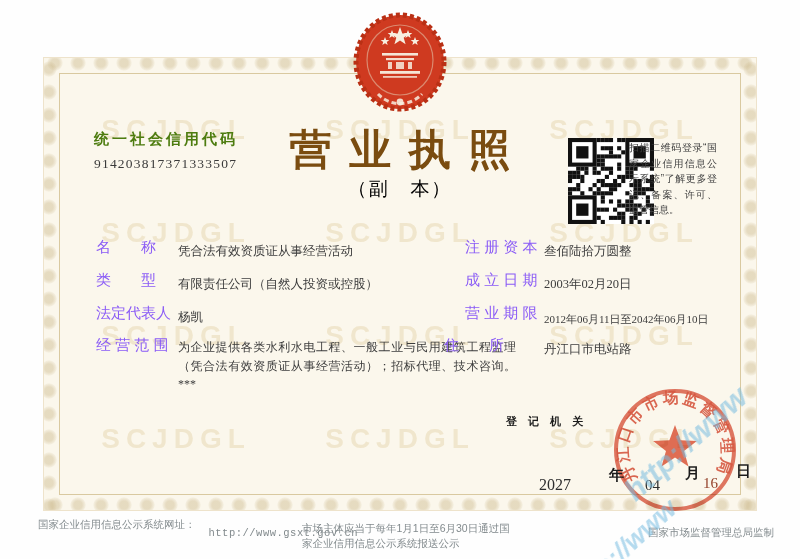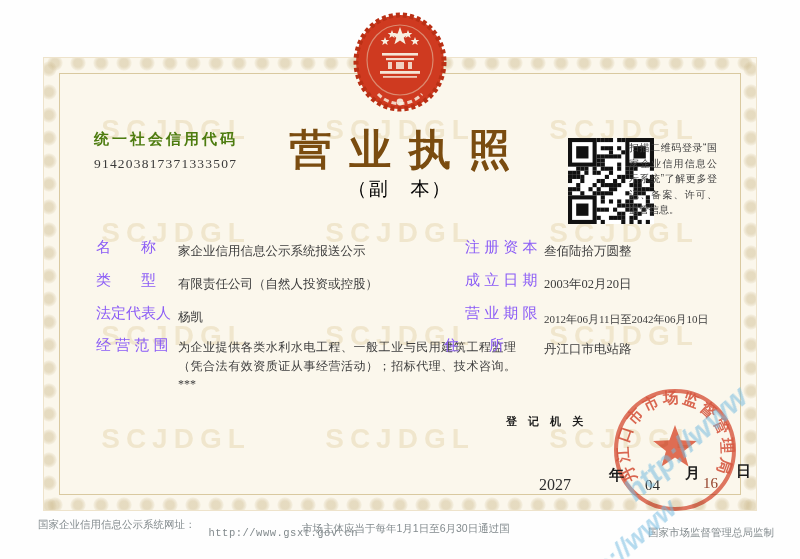--- a/index.html
+++ b/index.html
@@ -275,21 +275,21 @@
         <rect x="60" y="4" width="20" height="20" fill="#fff"></rect>
         <rect x="64" y="8" width="12" height="12" fill="#111"></rect>
         <rect x="0" y="56" width="28" height="28" fill="#111"></rect>
         <rect x="4" y="60" width="20" height="20" fill="#fff"></rect>
         <rect x="8" y="64" width="12" height="12" fill="#111"></rect>
       </svg>
   </div>
   <div class="qr-caption">扫描二维码登录“国家企业信用信息公示系统”了解更多登记、备案、许可、监管信息。</div>
 
   <div class="field" style="left:52px;top:180px;"><span class="f-label">名　　称</span></div>
-  <div class="field" style="left:134px;top:183px;"><span class="f-value">家企业信用信息公示系统报送公示</span></div>
+  <div class="field" style="left:134px;top:183px;"><span class="f-value">凭合法有效资质证从事经营活动</span></div>
 
   <div class="field" style="left:52px;top:213px;"><span class="f-label">类　　型</span></div>
   <div class="field" style="left:134px;top:216px;"><span class="f-value">有限责任公司（自然人投资或控股）</span></div>
 
   <div class="field" style="left:52px;top:246px;"><span class="f-label">法定代表人</span></div>
   <div class="field" style="left:134px;top:249px;"><span class="f-value">杨凯</span></div>
 
   <div class="field" style="left:52px;top:278px;"><span class="f-label">经 营 范 围</span></div>
   <div class="field" style="left:134px;top:280px;">
       <div class="f-value scope-value">为企业提供各类水利水电工程、一般工业与民用建筑工程监理（凭合法有效资质证从事经营活动）；招标代理、技术咨询。***</div>
@@ -351,14 +351,15 @@
   <path d="M 26,84 A 30,30 0 0 0 70,84" fill="none" stroke="#f7efe0" stroke-width="3" stroke-dasharray="5 3" opacity=".85"></path>
   <circle cx="48" cy="92" r="3.4" fill="#f7efe0" opacity=".9"></circle>
 </svg>
 
 <div class="footer-left">
   <span class="lbl">国家企业信用信息公示系统网址：</span>
   <span class="url">http://www.gsxt.gov.cn</span>
 </div>
 <div class="footer-mid">
   <div>市场主体应当于每年1月1日至6月30日通过国</div>
+  <div>家企业信用信息公示系统报送公示</div>
 </div>
 <div class="footer-right">国家市场监督管理总局监制</div>
 
 </body></html>

